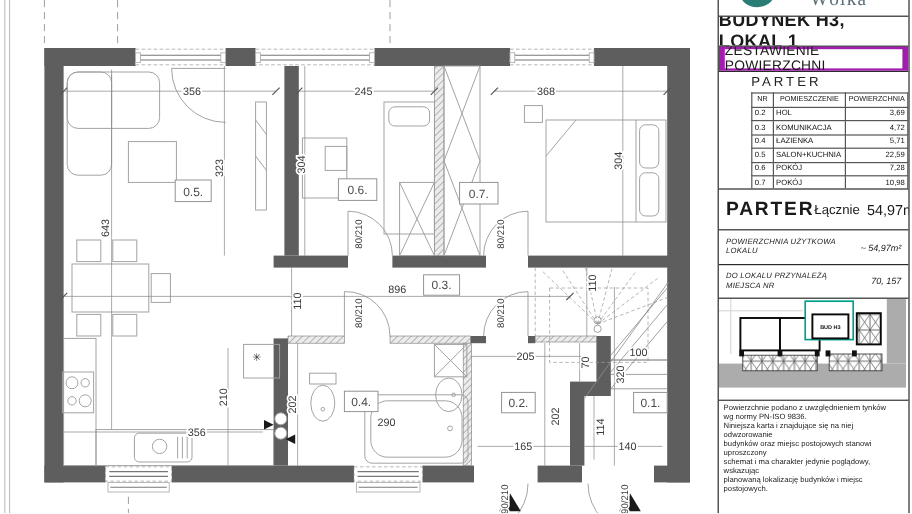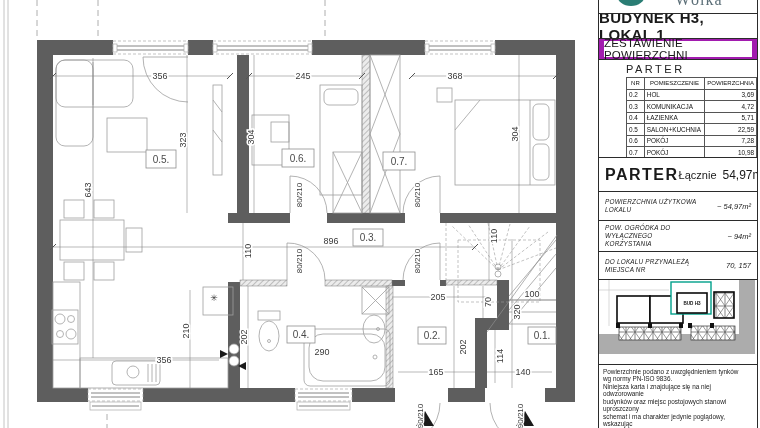--- a/index.html
+++ b/index.html
@@ -422,24 +422,20 @@
   </div>
   <div class="sec summary">
     <span class="big">PARTER</span>
     <span class="lac">Łącznie</span>
     <span class="val">54,97m²</span>
   </div>
   <div class="sec inforow r1">
     <span class="lbl">POWIERZCHNIA UŻYTKOWA LOKALU</span>
     <span class="val">~ 54,97m²</span>
   </div>
-  <div class="sec inforow r2">
-    <span class="lbl">POW. OGRÓDKA DO WYŁĄCZNEGO KORZYSTANIA</span>
-    <span class="val">~ 94m²</span>
-  </div>
   <div class="sec inforow r3">
     <span class="lbl">DO LOKALU PRZYNALEŻĄ MIEJSCA NR</span>
     <span class="val">70, 157</span>
   </div>
   <div class="sec map-box">
     <svg width="156" height="84" viewBox="0 0 156 84">
       <defs>
         <pattern id="xcells" width="9" height="13" patternUnits="userSpaceOnUse">
           <rect width="9" height="13" fill="#fff" stroke="#555" stroke-width=".7"></rect>
           <line x1="0" y1="0" x2="9" y2="13" stroke="#555" stroke-width=".6"></line>

